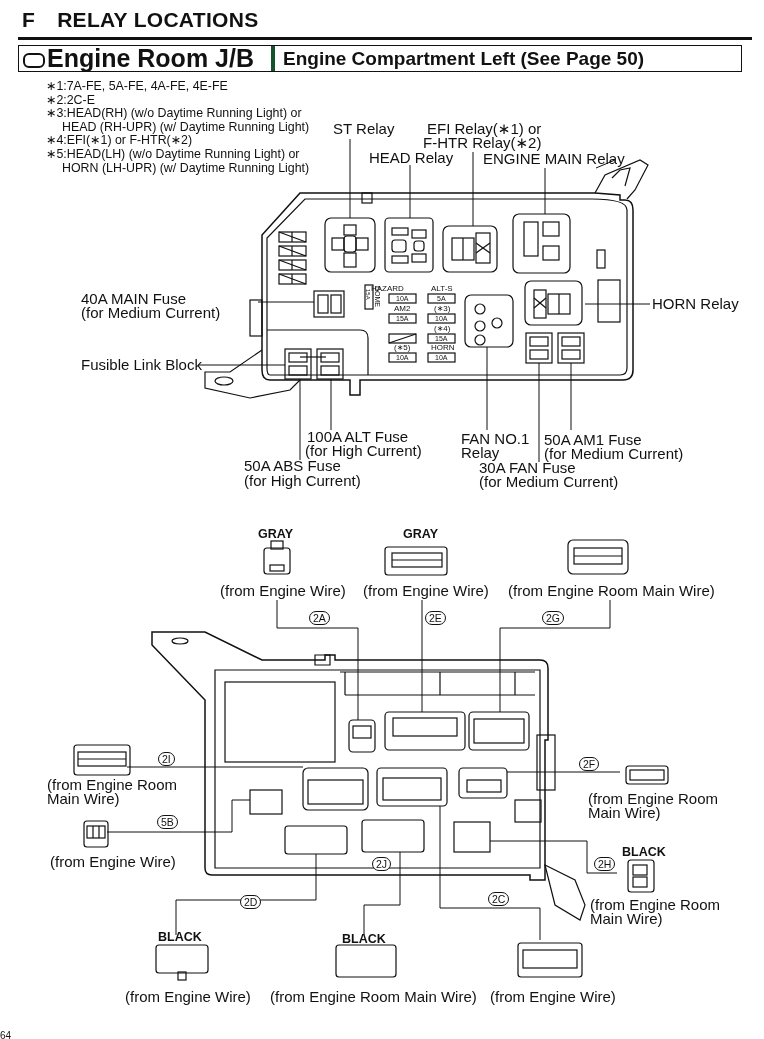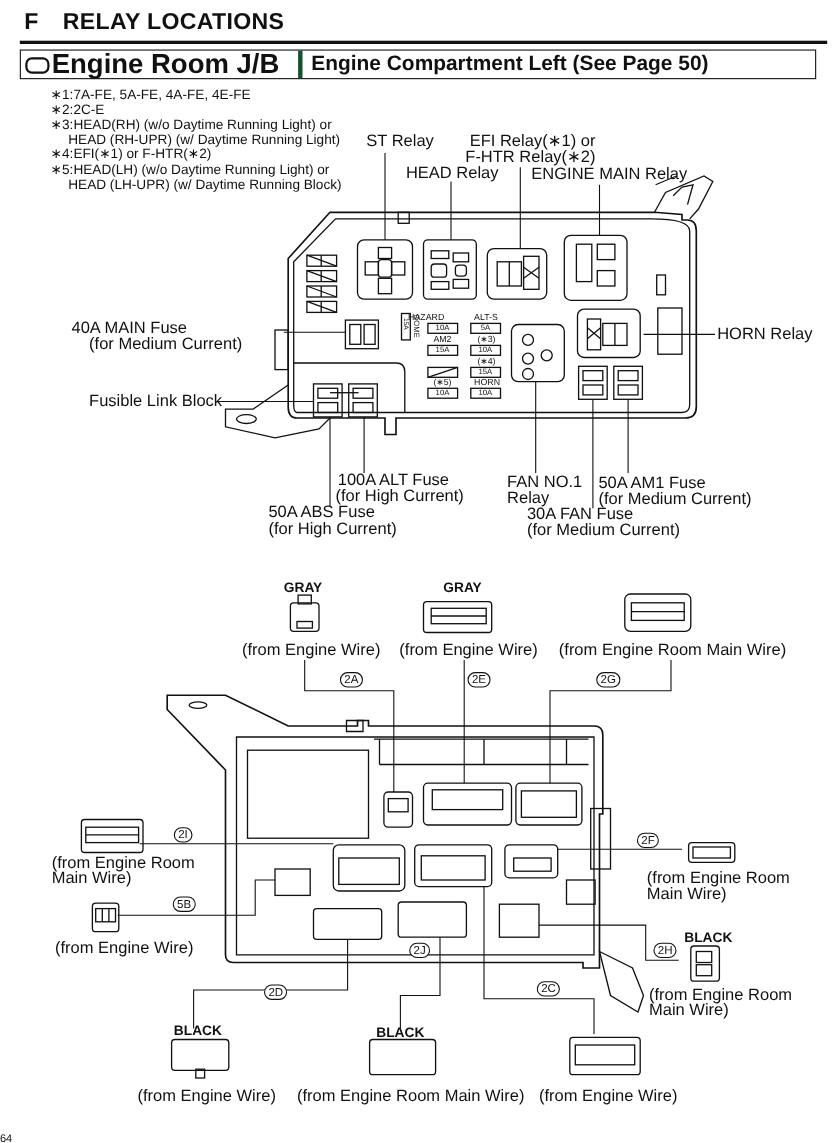--- a/index.html
+++ b/index.html
@@ -33,21 +33,21 @@
   <div class="c2">Engine Compartment Left (See Page 50)</div>
 </div>
 
 <div class="abs notes">
   <div>∗1:7A-FE, 5A-FE, 4A-FE, 4E-FE</div>
   <div>∗2:2C-E</div>
   <div>∗3:HEAD(RH) (w/o Daytime Running Light) or</div>
   <div class="ind">HEAD (RH-UPR) (w/ Daytime Running Light)</div>
   <div>∗4:EFI(∗1) or F-HTR(∗2)</div>
   <div>∗5:HEAD(LH) (w/o Daytime Running Light) or</div>
-  <div class="ind">HEAD (LH-UPR) (w/ Daytime Running Block)</div>
+  <div class="ind">HORN (LH-UPR) (w/ Daytime Running Light)</div>
 </div>
 
 <svg width="764" height="1039" fill="none" stroke="#111" stroke-width="1.2">
 
   <g>
     <path d="M300,193 L595,193 L620,195 L620,200 L625,200 Q633,200 633,210 L633,370 Q633,380 623,380 L360,380 L360,395 L350,395 L350,380 L270,380 Q262,380 262,370 L262,235 Z" stroke-width="1.5"></path>
     <path d="M305,199 L592,199 Q627,199 627,210 L627,368 Q627,375 620,375 L270,375 Q267,375 267,368 L267,238 Z"></path>
 
     <path d="M595,193 L605,175 L640,160 L648,165 L635,190 L627,199"></path>
     <path d="M612,178 L620,170 L630,168 L625,186"></path>
@@ -300,21 +300,21 @@
 
 <div class="abs lbl" style="left:333px;top:122px">ST Relay</div>
 <div class="abs lbl" style="left:369px;top:151px">HEAD Relay</div>
 <div class="abs lbl" style="left:427px;top:122px">EFI Relay(∗1) or</div>
 <div class="abs lbl" style="left:423px;top:136px">F-HTR Relay(∗2)</div>
 <div class="abs lbl" style="left:483px;top:152px">ENGINE MAIN Relay</div>
 <div class="abs lbl" style="left:652px;top:297px">HORN Relay</div>
 <div class="abs lbl" style="left:461px;top:432px">FAN NO.1</div>
 <div class="abs lbl" style="left:461px;top:446px">Relay</div>
 
-<div class="abs lbl" style="left:65px;top:292px">40A MAIN Fuse</div>
+<div class="abs lbl" style="left:81px;top:292px">40A MAIN Fuse</div>
 <div class="abs lbl" style="left:81px;top:306px">(for Medium Current)</div>
 <div class="abs lbl" style="left:81px;top:358px">Fusible Link Block</div>
 <div class="abs lbl" style="left:307px;top:430px">100A ALT Fuse</div>
 <div class="abs lbl" style="left:305px;top:444px">(for High Current)</div>
 <div class="abs lbl" style="left:244px;top:459px">50A ABS Fuse</div>
 <div class="abs lbl" style="left:244px;top:474px">(for High Current)</div>
 <div class="abs lbl" style="left:544px;top:433px">50A AM1 Fuse</div>
 <div class="abs lbl" style="left:544px;top:447px">(for Medium Current)</div>
 <div class="abs lbl" style="left:479px;top:461px">30A FAN Fuse</div>
 <div class="abs lbl" style="left:479px;top:475px">(for Medium Current)</div>

